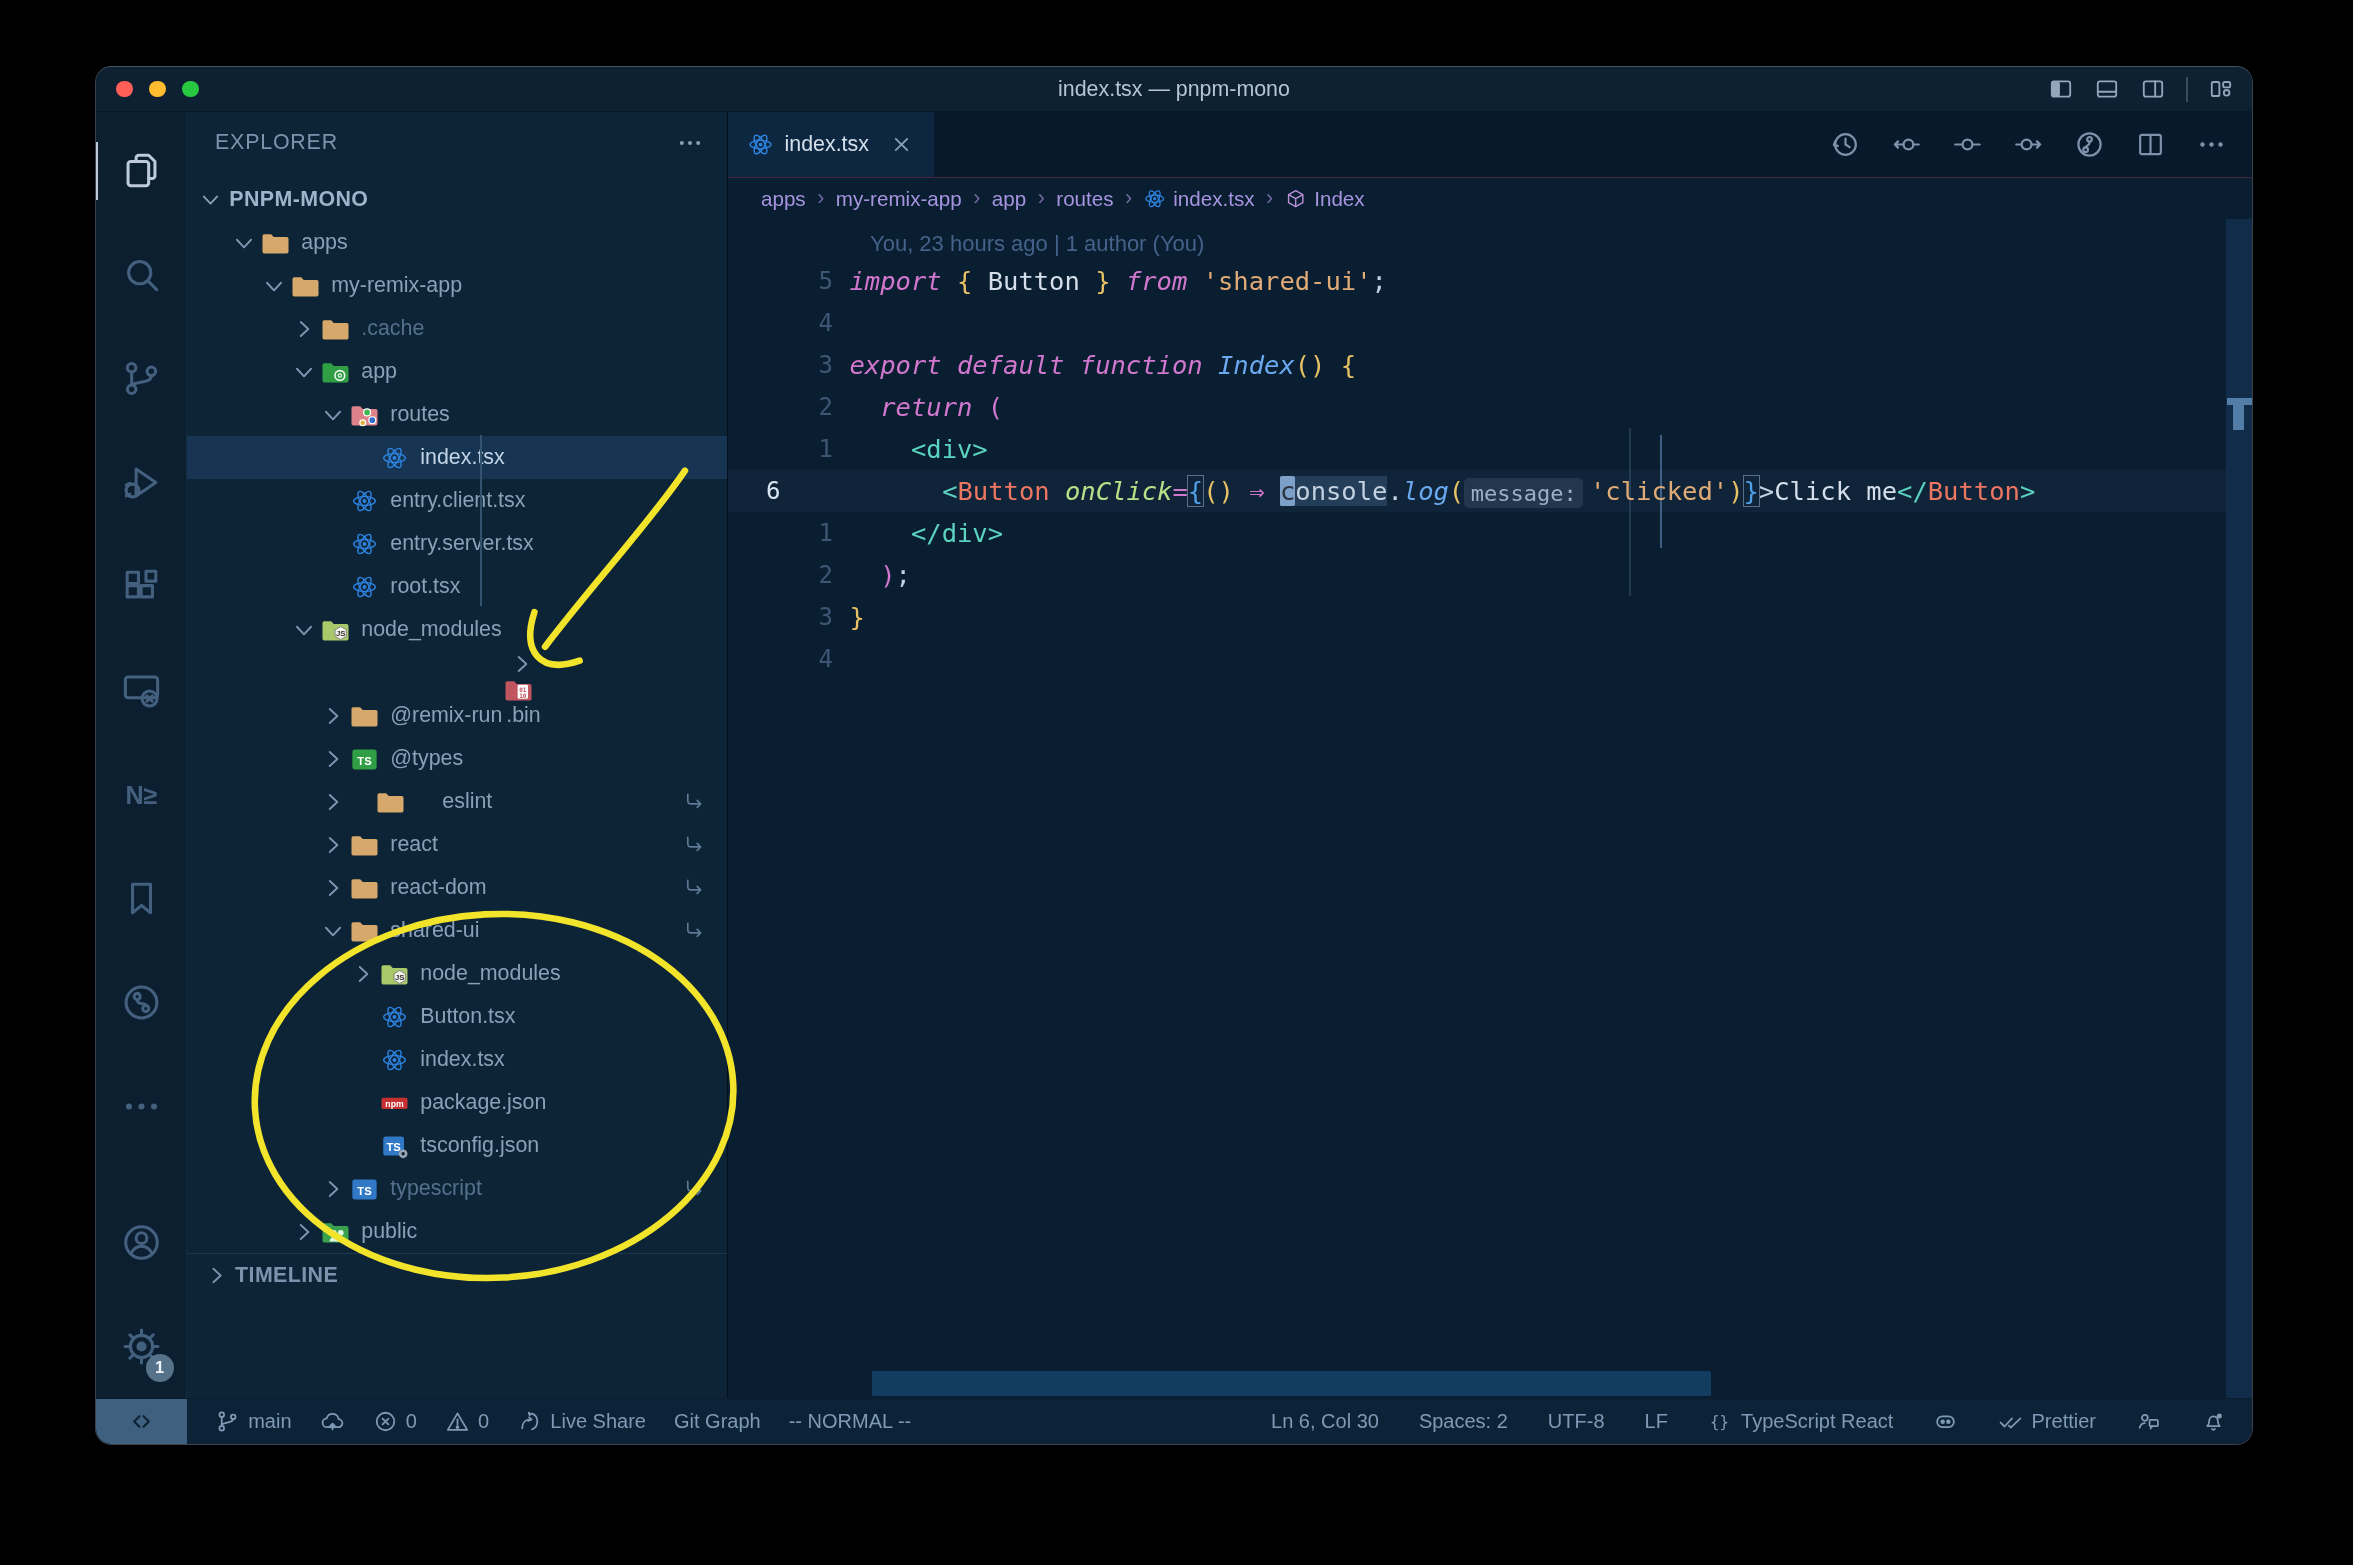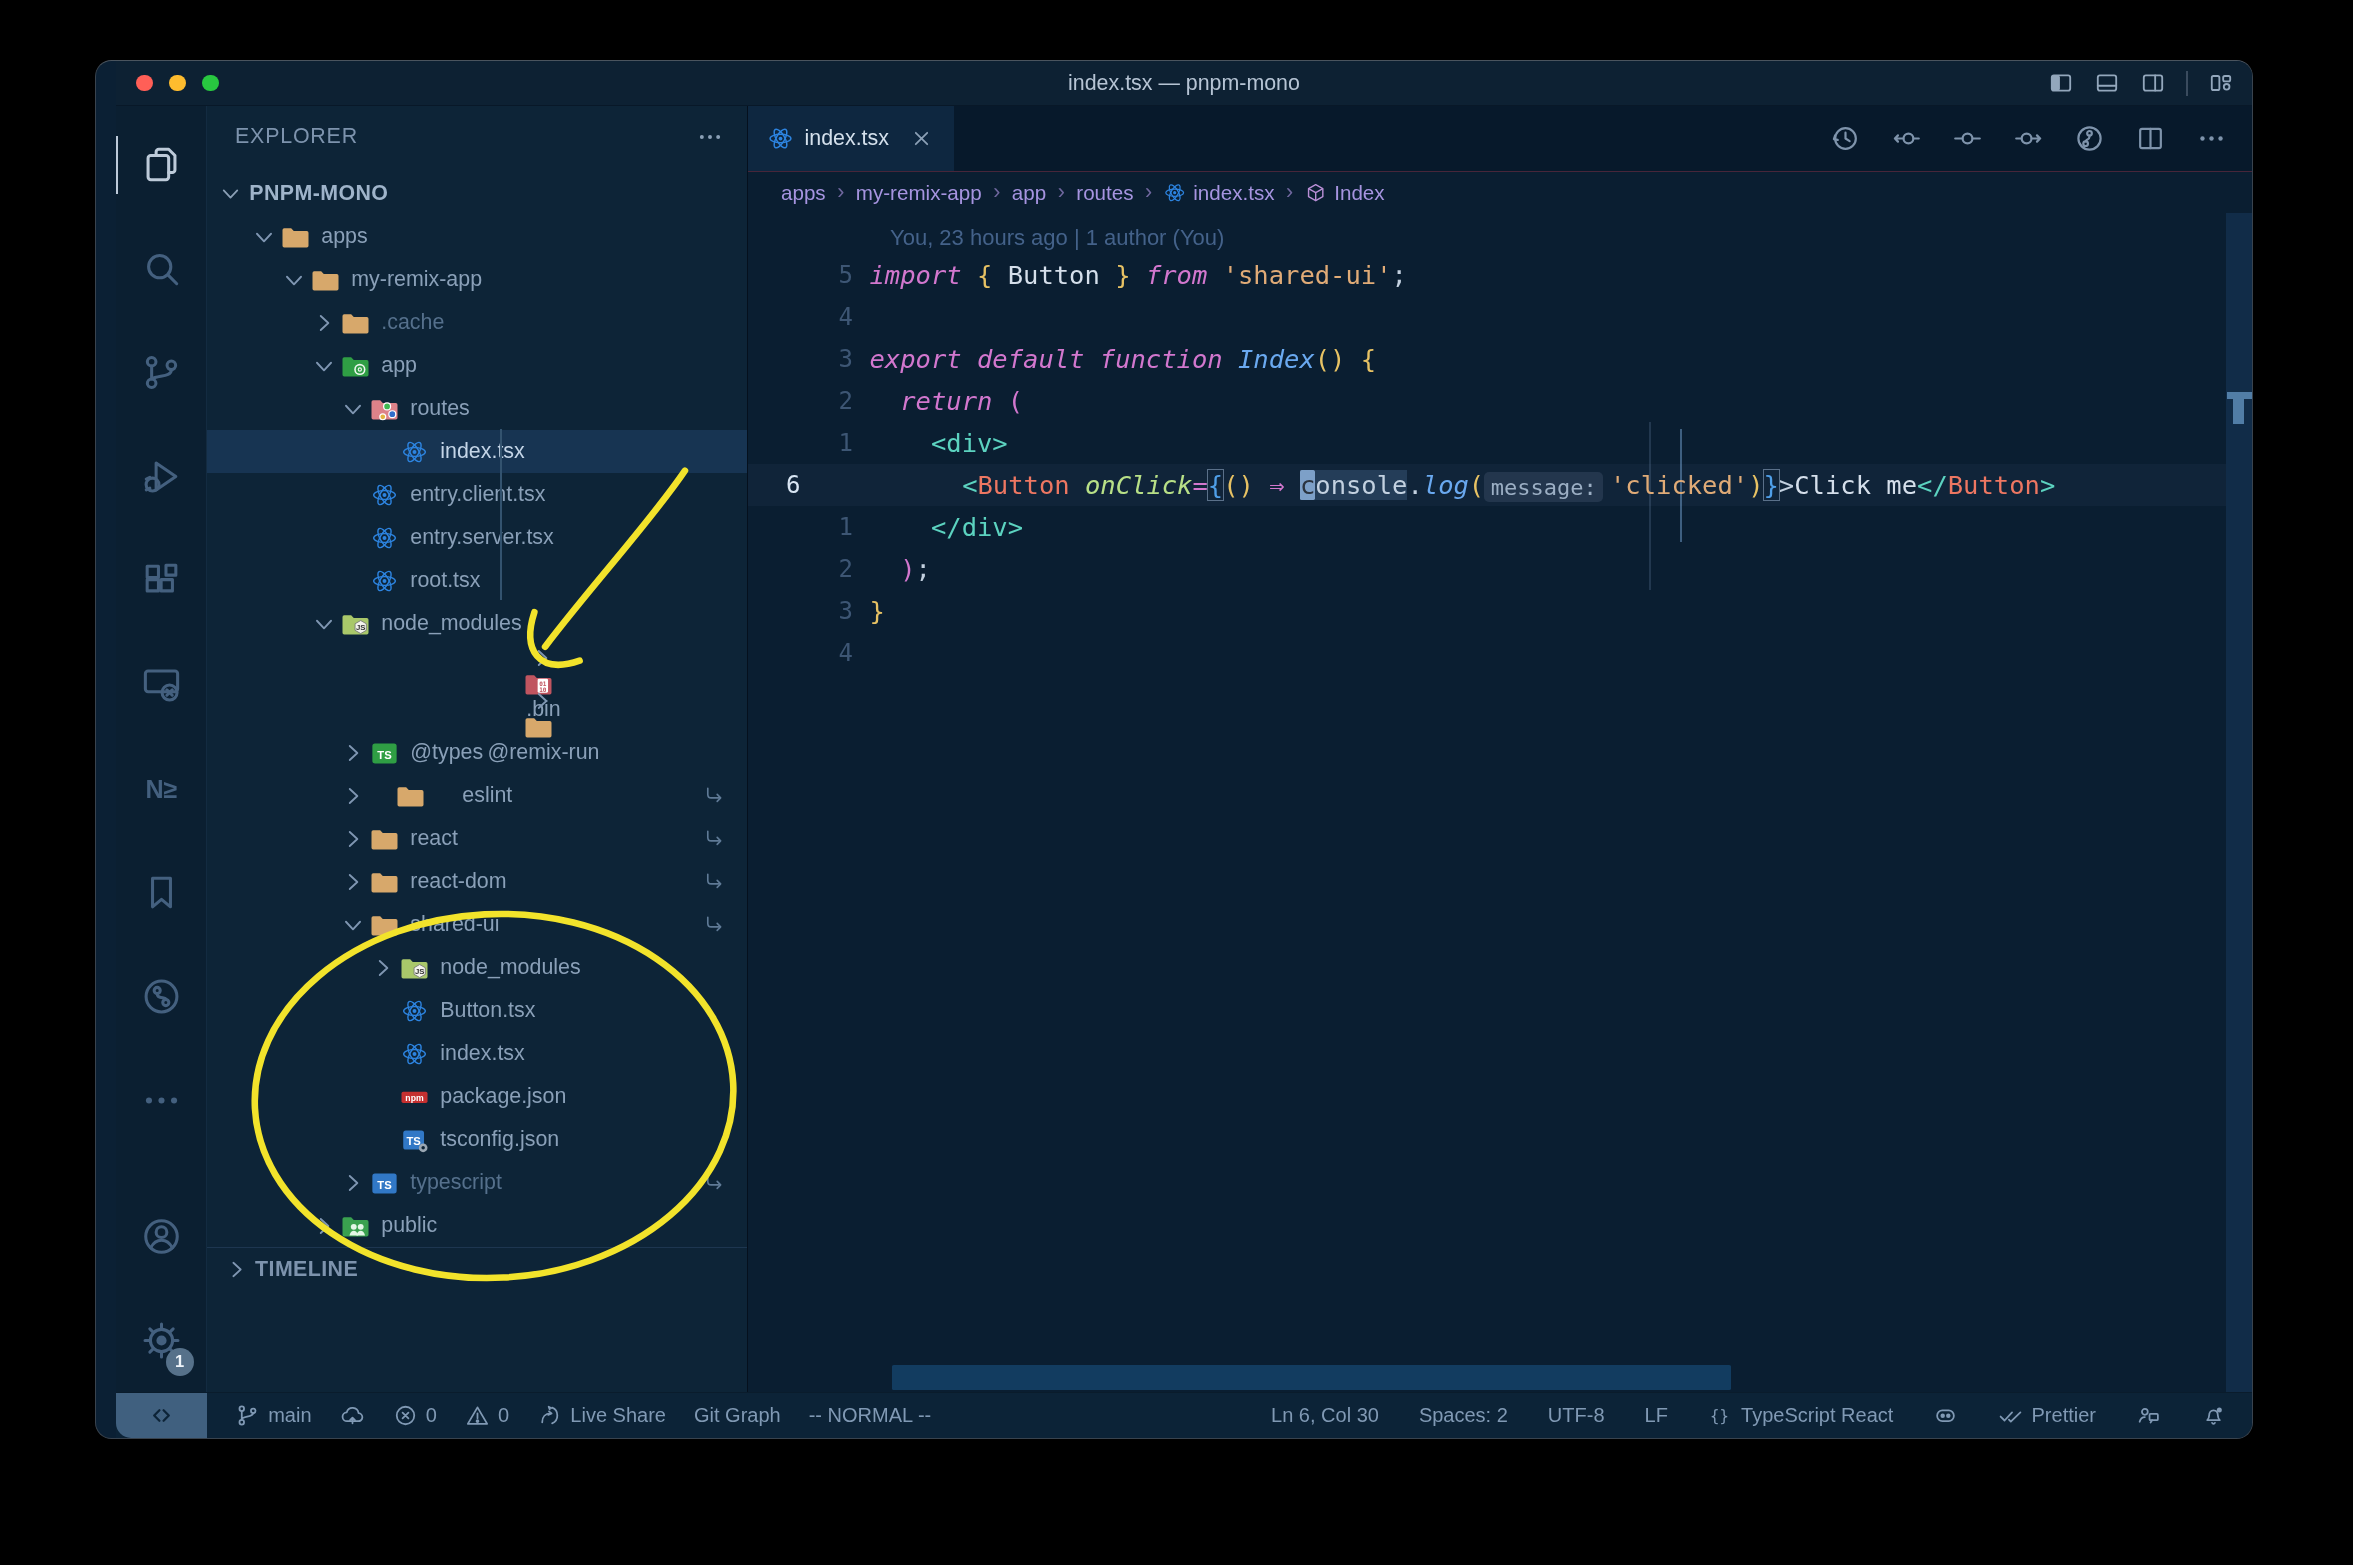--- a/index.html
+++ b/index.html
@@ -1,20 +1,20 @@
 <!DOCTYPE html>
 <html style="font-size:13px"><head>
 <meta charset="utf-8">
 <style>
   html,body{margin:0;padding:0;background:#000;}
   .stage{position:relative;width:2354px;height:1565px;background:#000;overflow:hidden;
          font-family:"Liberation Sans",sans-serif;-webkit-font-smoothing:antialiased;}
-  .window{position:absolute;left:95px;top:60px;width:2158px;height:1379px;background:#0b2034;
+  .window{position:absolute;left:95px;top:66px;width:2158px;height:1379px;background:#0b2034;
           border-radius:16.5px;overflow:hidden;display:flex;flex-direction:column;
-          border:0.8px solid #39434e;border-top:1.6px solid #4a545e;box-sizing:border-box;padding-left:20px;}
+          border:0.8px solid #39434e;border-top:1.6px solid #4a545e;box-sizing:border-box;}
   
   .titlebar{height:44px;flex:none;background:#0d2133;display:flex;align-items:center;position:relative;border-bottom:0.8px solid #081828;}
   .lights{display:flex;gap:16.5px;margin-left:20px;}
   .light{width:16.5px;height:16.5px;border-radius:50%;}
   .light.red{background:#ff5f57}.light.yellow{background:#febc2e}.light.green{background:#28c840}
   .wtitle{position:absolute;left:0;right:0;text-align:center;color:#b6c4d4;font-size:21.4px;pointer-events:none;}
   .tb-icons{margin-left:auto;display:flex;align-items:center;gap:20px;padding-right:18px;color:#93a7bc;}
   .tb-icons .ic{width:26px;height:26px;}
   .tb-sep{width:1.6px;height:25px;background:#3a4b5e;}
   
@@ -443,21 +443,21 @@
               <span class="ticon">
                 <svg class="ic" width="31" height="26" viewBox="0 0 34 30" style="font-size:26px">
                   <path d="M2 7a2 2 0 0 1 2-2h8l3 3h15a2 2 0 0 1 2 2v15a2 2 0 0 1-2 2H4a2 2 0 0 1-2-2z" fill="#c05560"></path>
                   <rect x="16" y="9" width="12" height="16" rx="1.5" fill="#fff"></rect>
                   <text x="22" y="17" text-anchor="middle" font-size="7" font-weight="bold" font-family="DejaVu Sans Mono" fill="#c05560">01</text>
                   <text x="22" y="24" text-anchor="middle" font-size="7" font-weight="bold" font-family="DejaVu Sans Mono" fill="#c05560">10</text>
                 </svg>
               </span>
               <span class="tlabel">.bin</span>
             </div>
-            <div class="trow" style="padding-left: 133px; flex-direction: column;">
+            <div class="trow" style="padding-left: 133px;">
               <svg class="ic chev" viewBox="0 0 24 24">
                 <g fill="none" stroke="currentColor" stroke-width="1.7" stroke-linecap="round" stroke-linejoin="round">
                   <path d="M9 5.5l7 6.5-7 6.5"></path>
                 </g>
               </svg>
               <span class="ticon">
                 <svg class="ic" width="31" height="26" viewBox="0 0 34 30">
                   <path d="M2 7a2 2 0 0 1 2-2h8l3 3h15a2 2 0 0 1 2 2v15a2 2 0 0 1-2 2H4a2 2 0 0 1-2-2z" fill="#d7a86b"></path>
                 </svg>
               </span>

